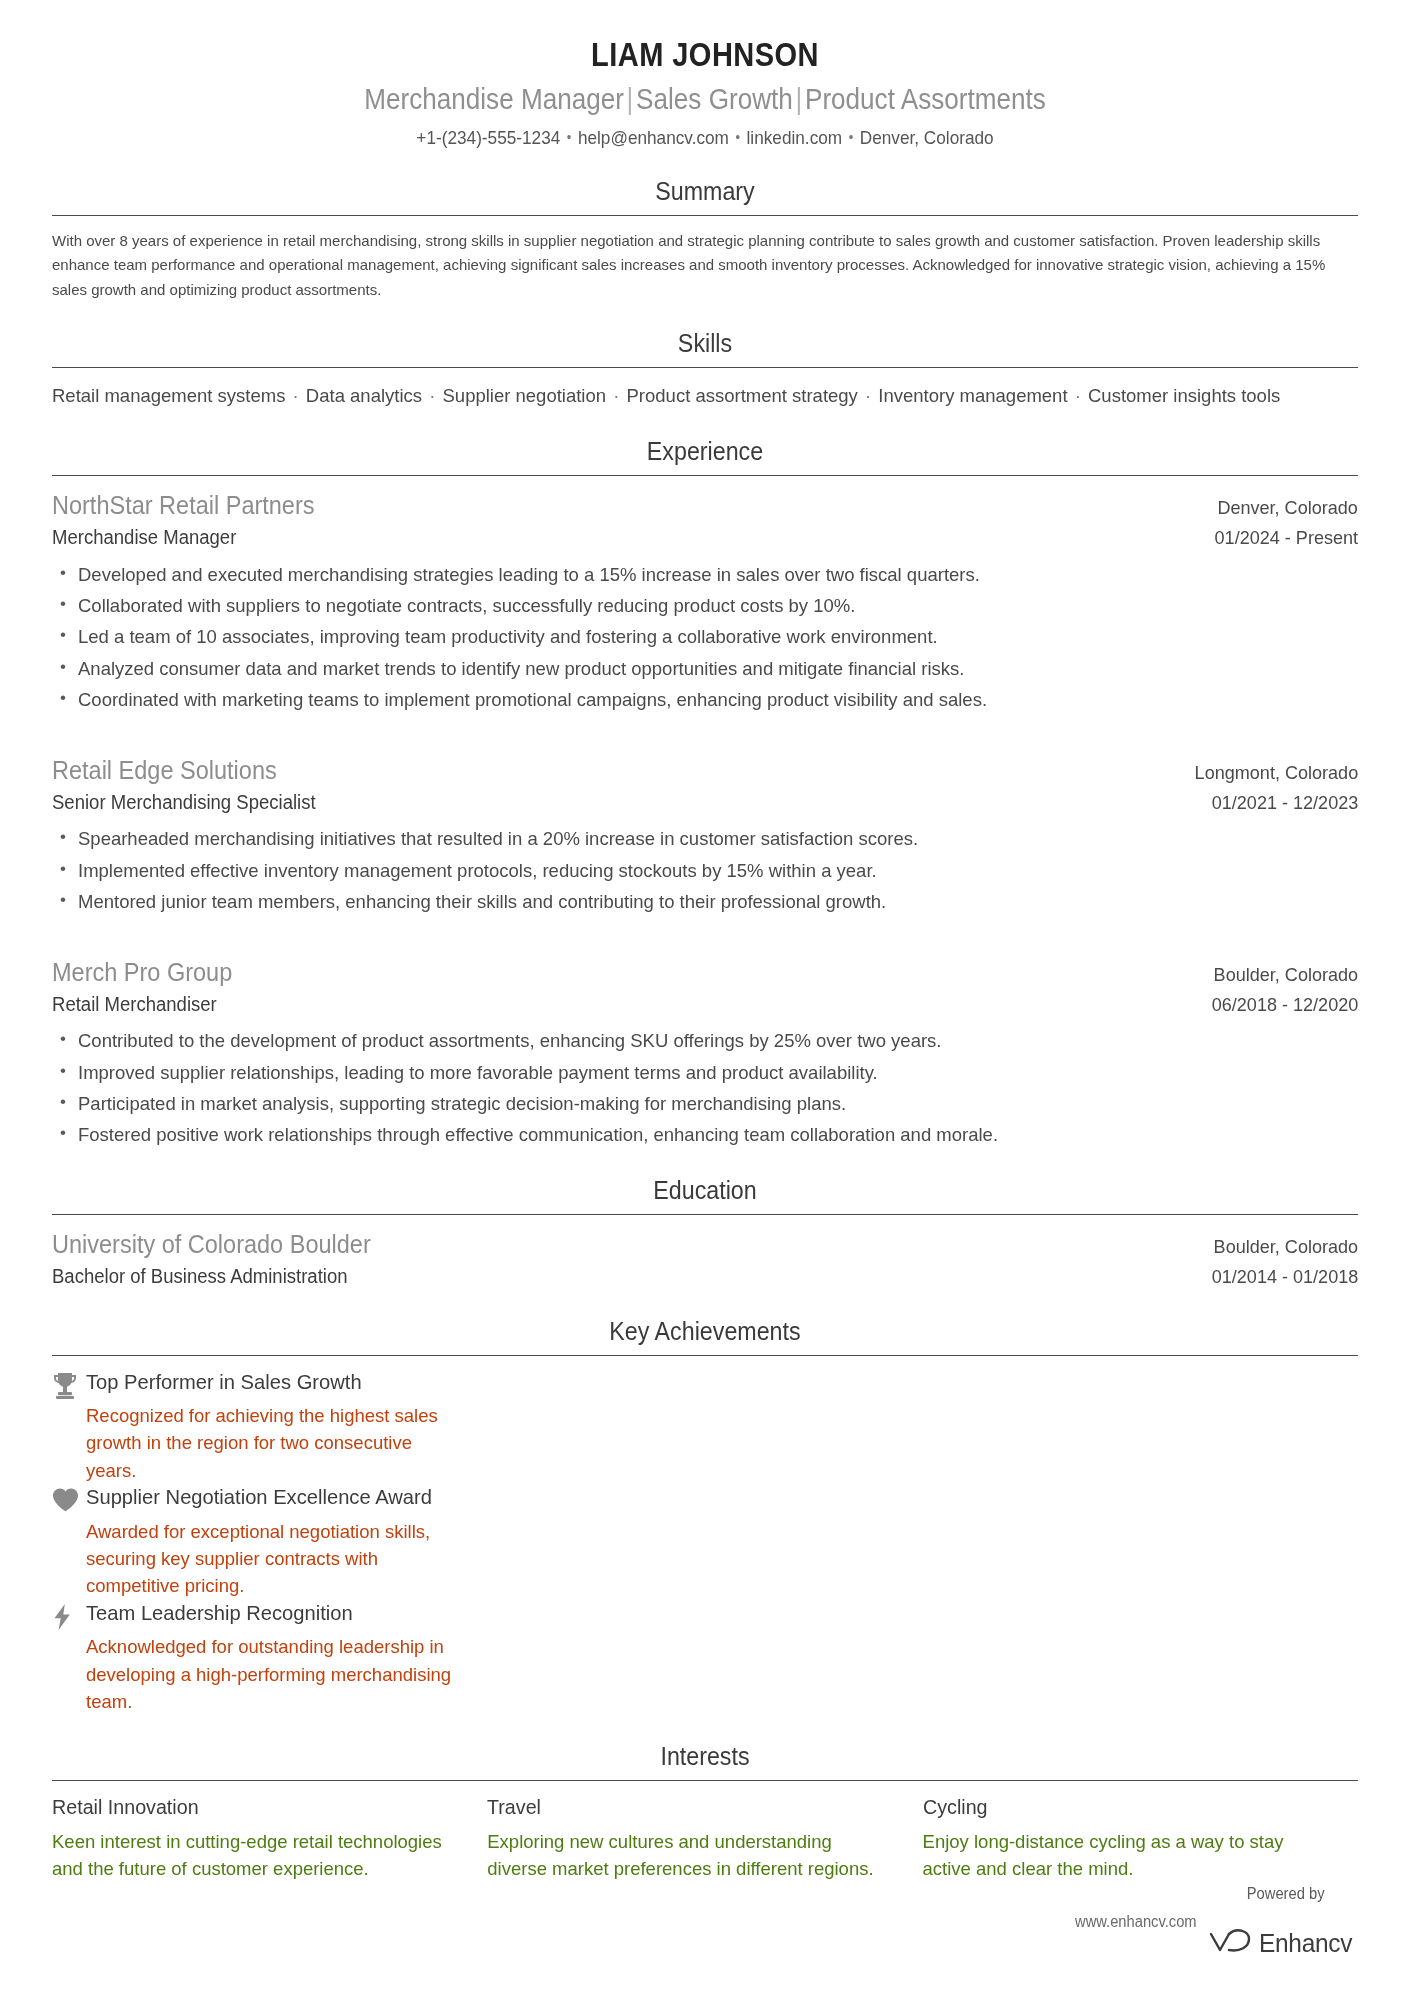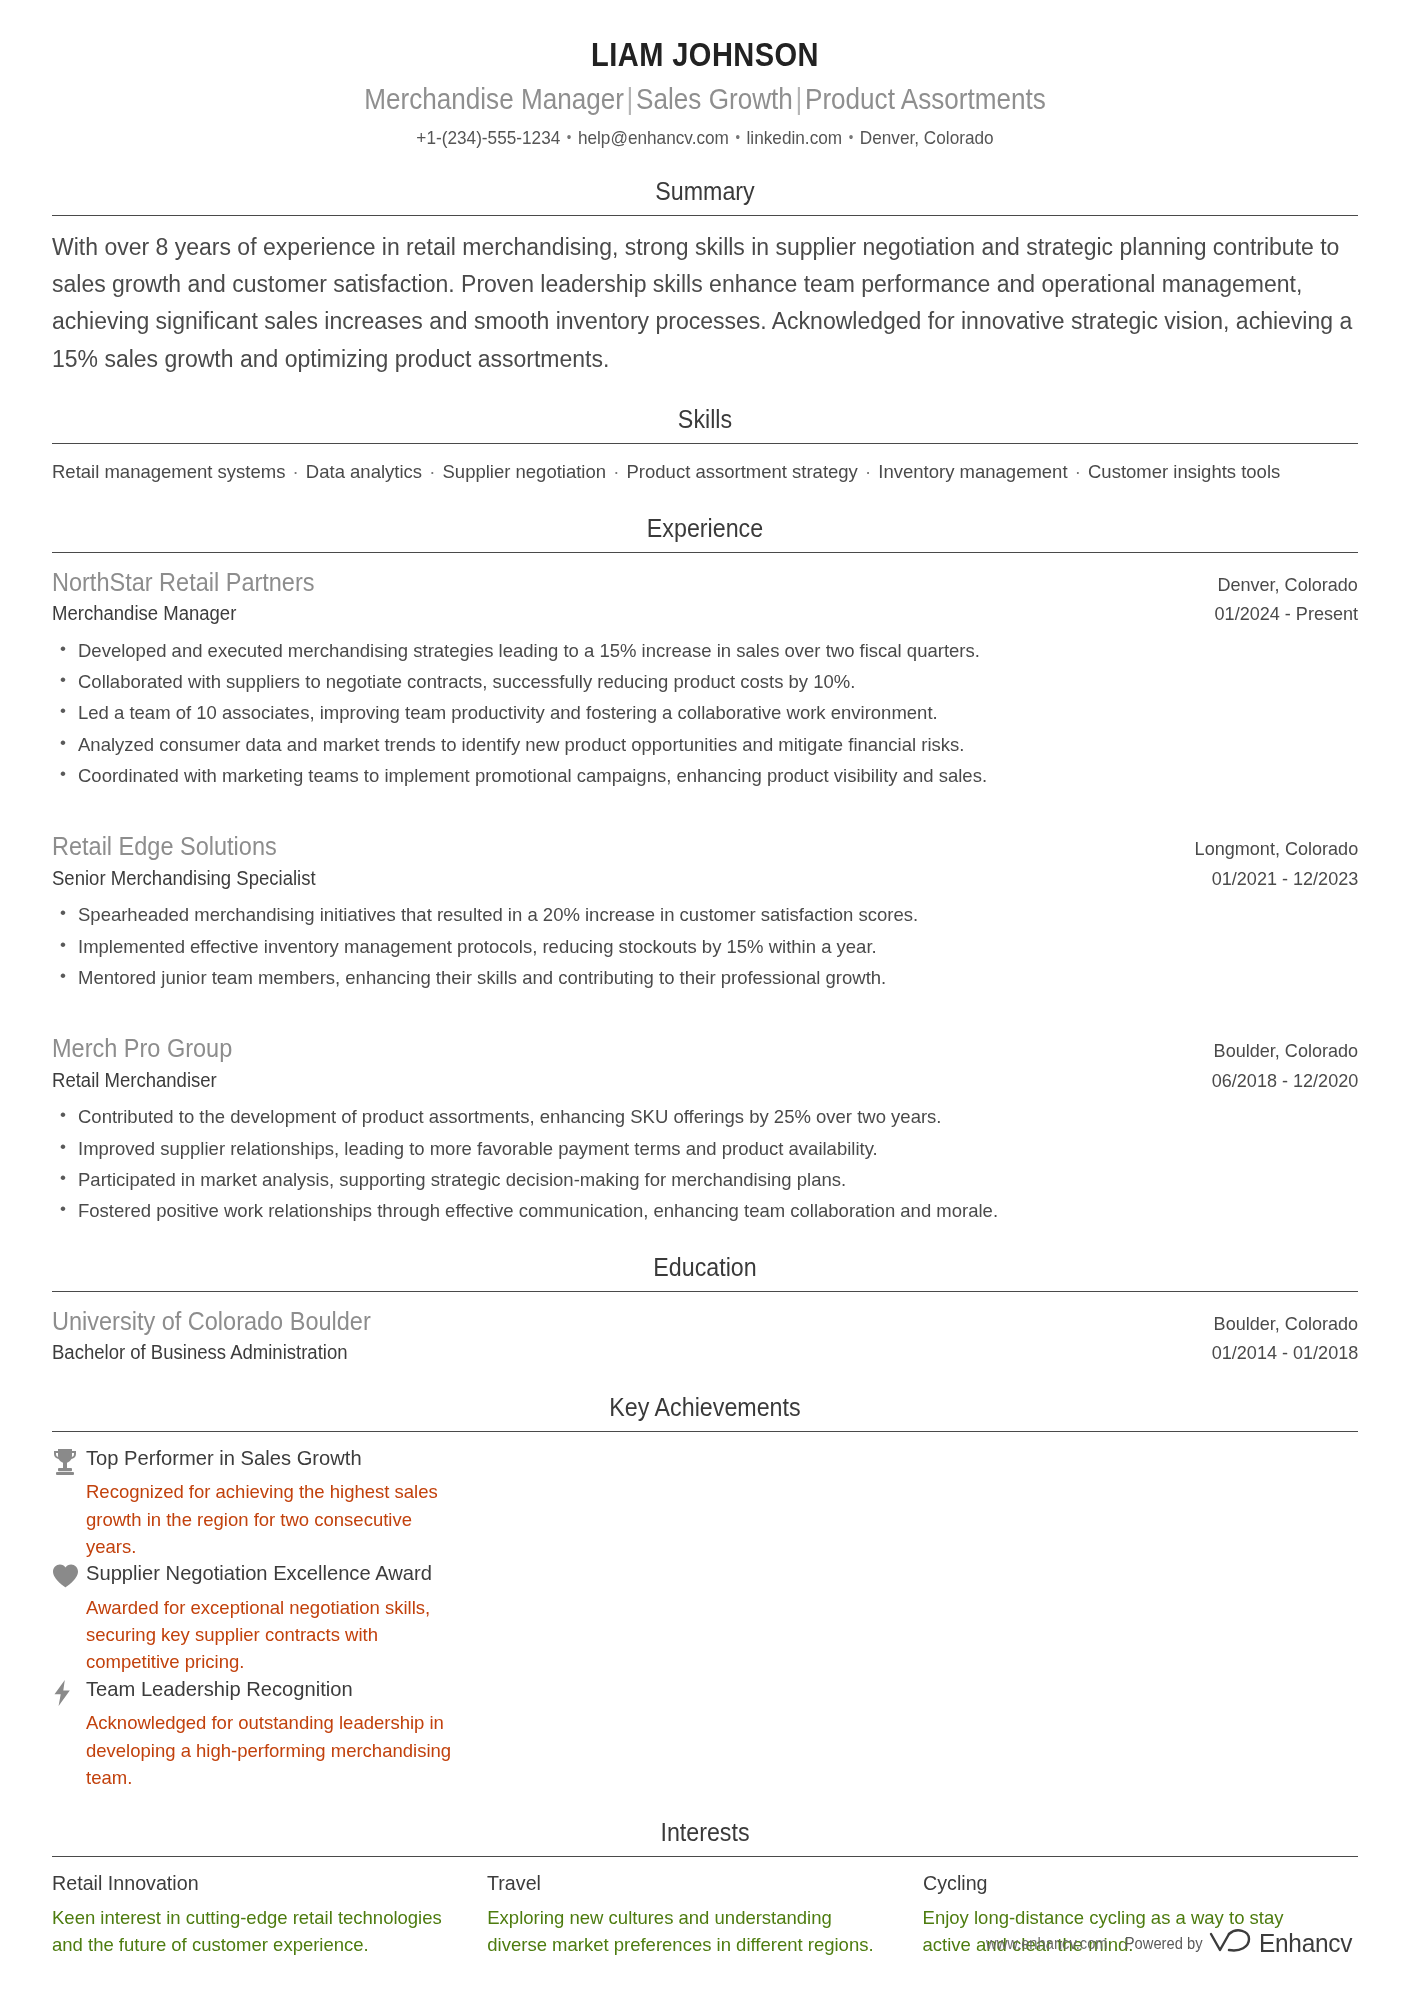--- a/index.html
+++ b/index.html
@@ -67,21 +67,21 @@
     transform-origin: center;
   }
   .rule {
     border-top: 1.6px solid #4a4a4a;
     width: 100%;
     margin-bottom: 13px;
   }
 
   
   .para {
-    font-size: 23px;
+    font-size: 15px;
     line-height: 1.62;
     color: #4a4a4a;
     max-width: 1306px;
   }
   .skills-line {
     font-size: 18.5px;
     line-height: 1.6;
     color: #4a4a4a;
     max-width: 1230px;
   }
@@ -214,21 +214,22 @@
   }
   .footer-url {
     font-size: 16px;
     color: #6a6a6a;
     transform: scaleX(0.92);
     transform-origin: left center;
   }
   .footer-right {
     display: flex;
     align-items: center;
-    gap: 4px;
+    gap: 25px;
+    flex-direction: column;
   }
   .powered {
     font-size: 16px;
     color: #5a5a5a;
     transform: scaleX(0.92);
     transform-origin: right center;
   }
   .brand {
     display: flex;
     align-items: center;

